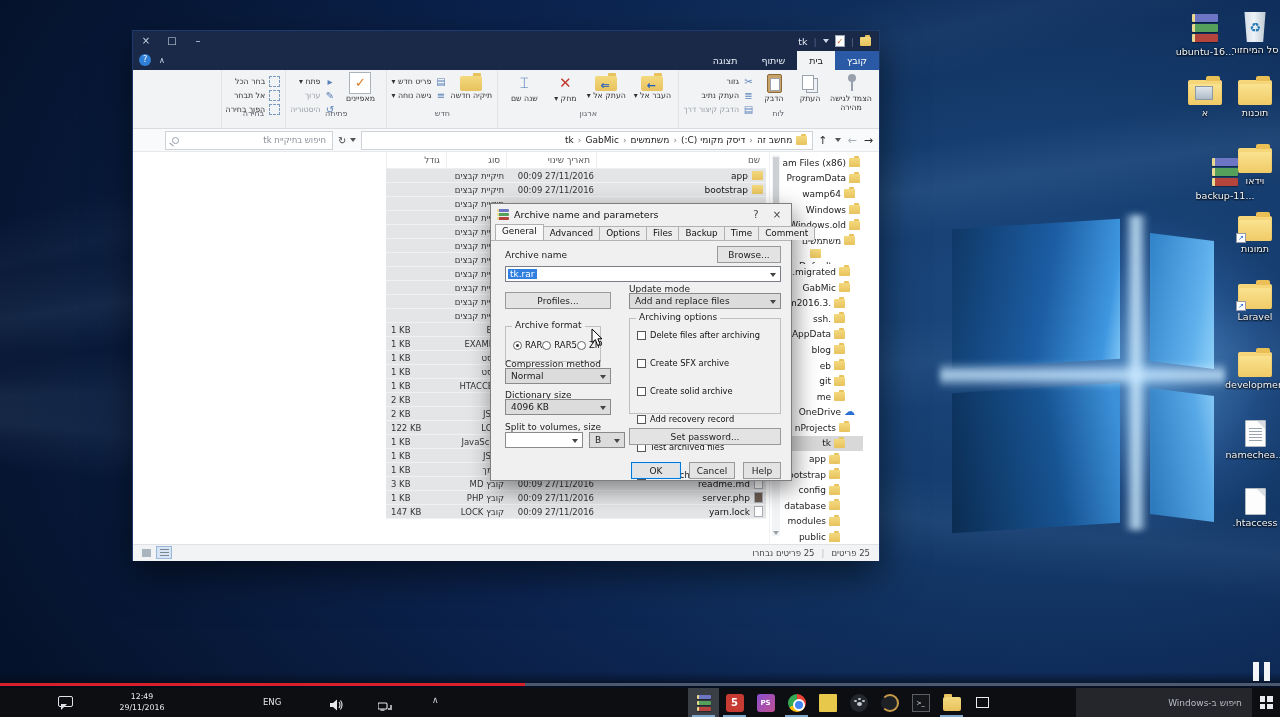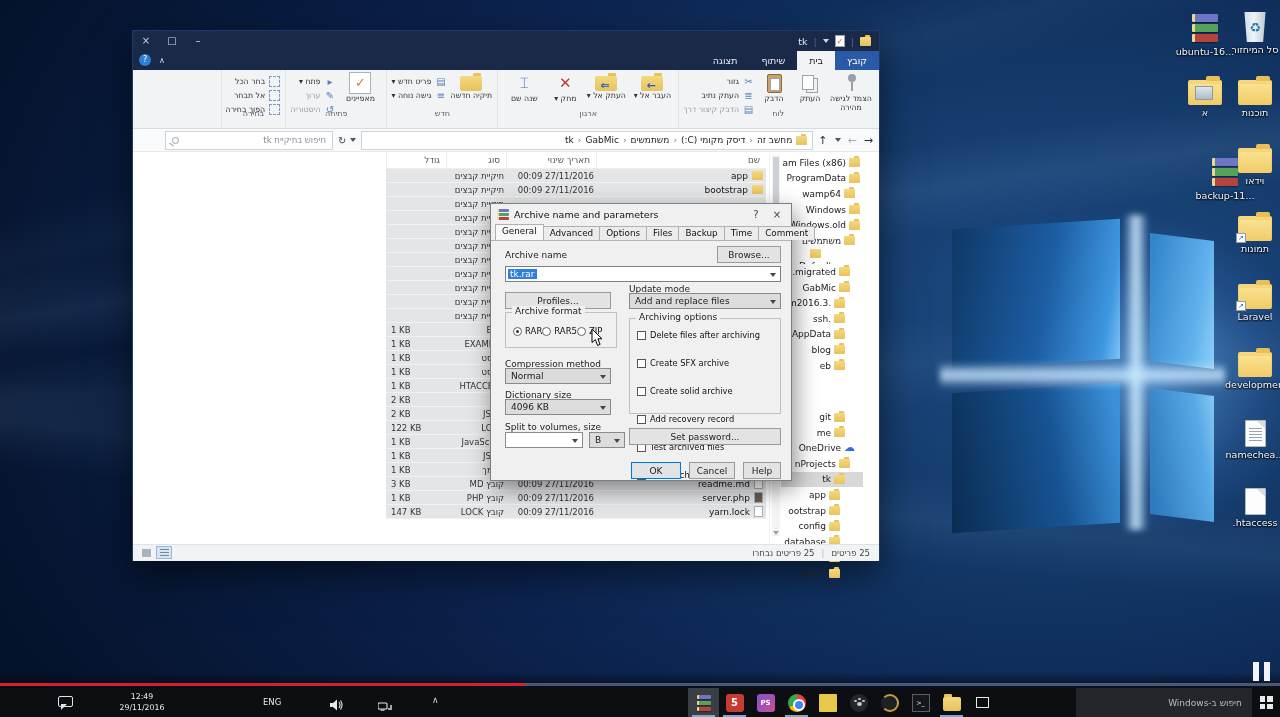--- a/index.html
+++ b/index.html
@@ -678,21 +678,21 @@
           <div class="tlabel" dir="auto">AppData</div>
         </div>
         <div class="trow" style="padding-right: 18px;">
           <div class="mfold"></div>
           <div class="tlabel" dir="auto">blog</div>
         </div>
         <div class="trow" style="padding-right: 18px;">
           <div class="mfold"></div>
           <div class="tlabel" dir="auto">eb</div>
         </div>
-        <div class="trow" style="padding-right: 18px; margin-top: 36px;">
+        <div class="trow" style="padding-right: 18px;">
           <div class="mfold"></div>
           <div class="tlabel" dir="auto">git</div>
         </div>
         <div class="trow" style="padding-right: 18px;">
           <div class="mfold"></div>
           <div class="tlabel" dir="auto">me</div>
         </div>
         <div class="trow" style="padding-right: 8px;">
           <div class="mcloud">☁</div>
           <div class="tlabel" dir="auto">OneDrive</div>
@@ -774,21 +774,21 @@
     <span class="caret"></span>
   </div>
 
   <div class="wbtn" style="left:14px;top:88px;width:106px">Profiles...</div>
   <span class="dl" style="left:138px;top:80px">Update mode</span>
   <div class="dd" style="left:138px;top:89px;width:152px">
     <span>Add and replace files</span>
     <span class="caret"></span>
   </div>
 
-  <div class="gbox" style="left:14px;top:108px;width:112px;height:36px">
+  <div class="gbox" style="left:14px;top:122px;width:96px;height:36px">
     <span class="glegend">Archive format</span>
     <div id="radios">
         <div class="ropt">
           <div class="radio checked"></div>
           <div class="rlab">RAR</div>
         </div>
         <div class="ropt">
           <div class="radio"></div>
           <div class="rlab">RAR5</div>
         </div>

